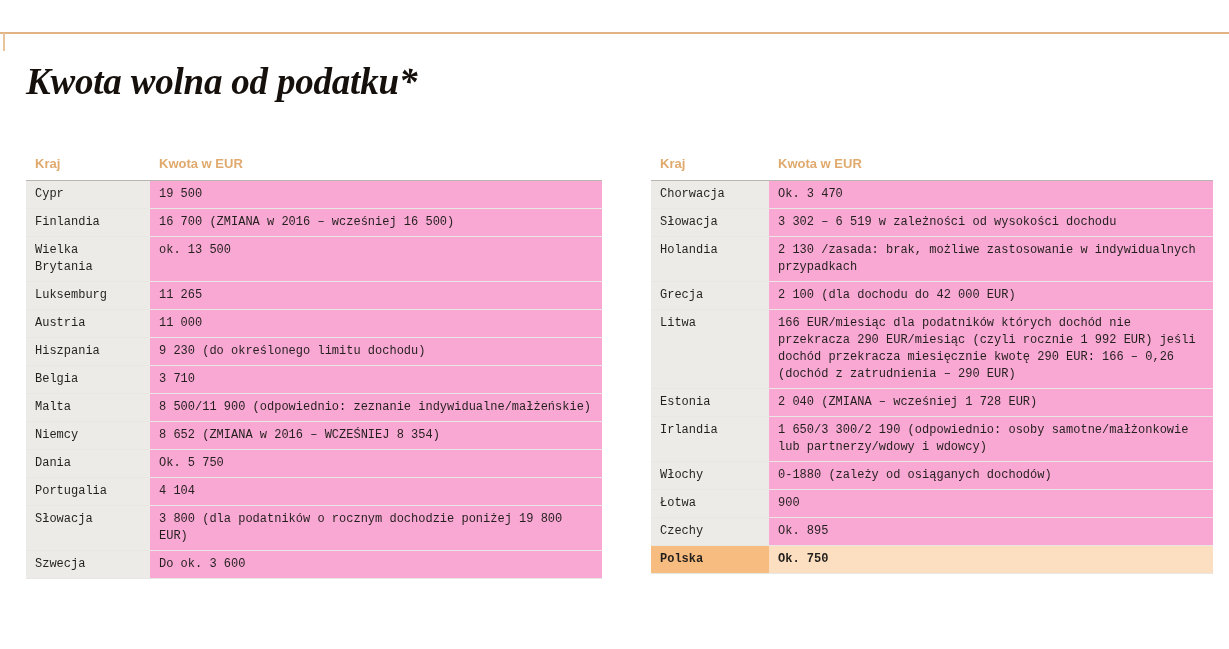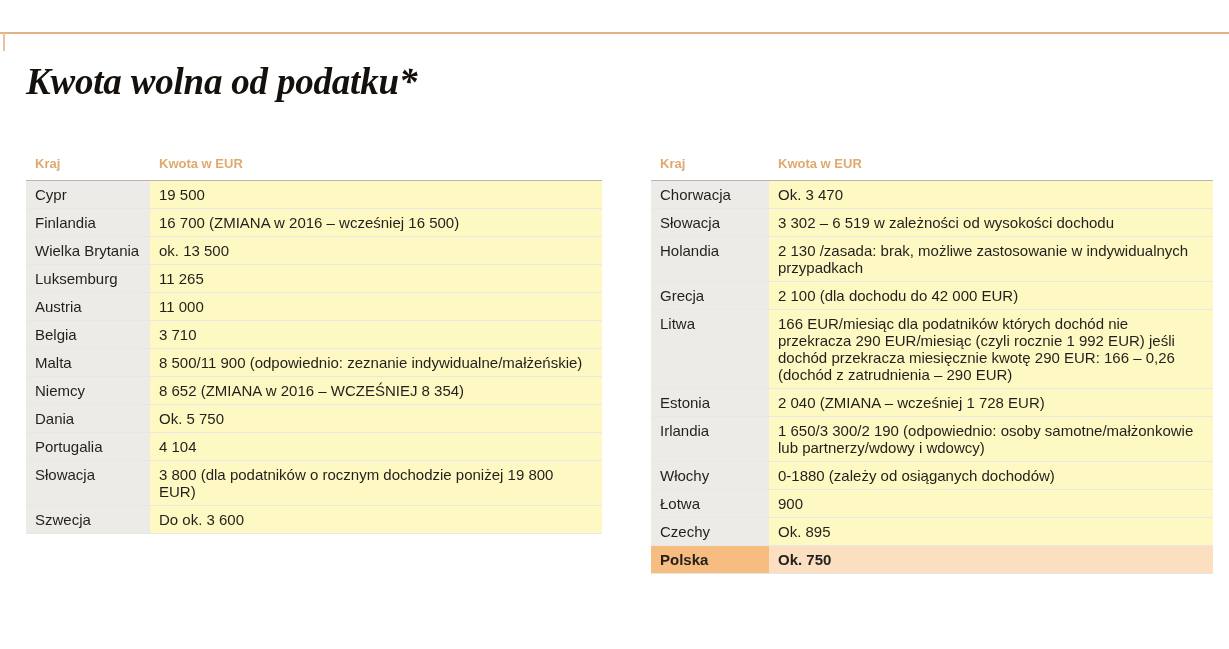--- a/index.html
+++ b/index.html
@@ -64,32 +64,33 @@
     text-align: left;
     font-size: 13px;
     font-weight: bold;
     color: #e0a96d;
     padding: 0 0 9px 9px;
     border-bottom: 1px solid #b9b6b2;
     vertical-align: bottom;
     background: transparent;
   }
   table.k-table td {
-    font-size: 15px;
+    font-size: 12px;
     color: #231f1d;
     padding: 5px 8px 5px 9px;
     vertical-align: top;
     line-height: 17px;
     border-bottom: 1px solid #e9e7e4;
+    font-family: Liberation Mono, monospace;
   }
   table.k-table td.country {
     background: #edebe8;
   }
   table.k-table td.amount {
-    background: #fef9c3;
+    background: #f9a8d4;
   }
   table.k-table tr.highlight td {
     font-weight: bold;
     border-bottom: 1px solid #f2d0a9;
     margin-left: 7px;
   }
   table.k-table tr.highlight td.country {
     background: #f7bd80;
   }
   table.k-table tr.highlight td.amount {
@@ -138,20 +139,24 @@
         </tr>
         <tr>
           <td class="country">Luksemburg</td>
           <td class="amount">11 265</td>
         </tr>
         <tr>
           <td class="country">Austria</td>
           <td class="amount">11 000</td>
         </tr>
         <tr>
+          <td class="country">Hiszpania</td>
+          <td class="amount">9 230 (do określonego limitu dochodu)</td>
+        </tr>
+        <tr>
           <td class="country">Belgia</td>
           <td class="amount">3 710</td>
         </tr>
         <tr>
           <td class="country">Malta</td>
           <td class="amount">8 500/11 900 (odpowiednio: zeznanie indywidualne/małżeńskie)</td>
         </tr>
         <tr>
           <td class="country">Niemcy</td>
           <td class="amount">8 652 (ZMIANA w 2016 – WCZEŚNIEJ 8 354)</td>

